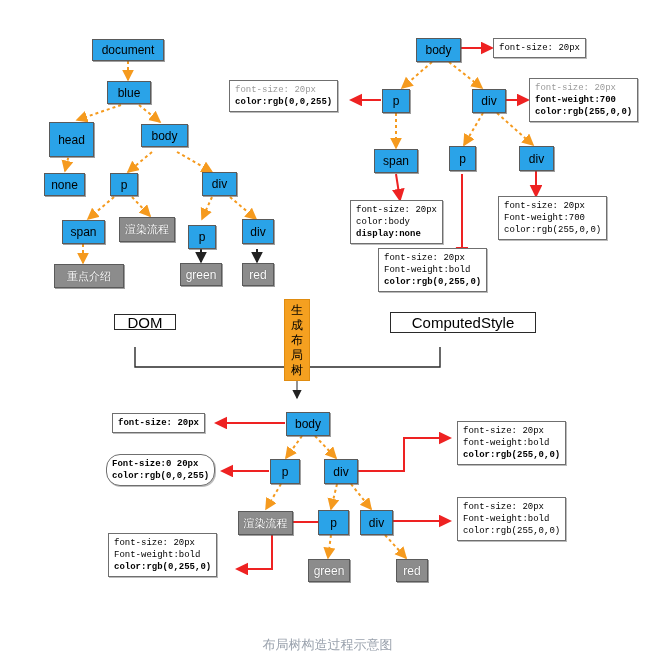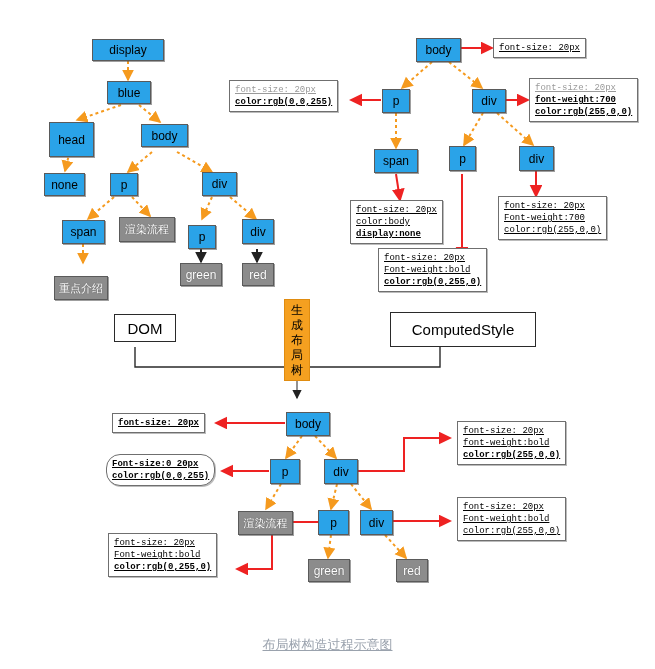--- a/index.html
+++ b/index.html
@@ -41,21 +41,21 @@
     background: #ffffff;
     border: 1px solid #6f6f6f;
     font-family: "Liberation Mono", monospace;
     font-size: 9px;
     line-height: 12px;
     padding: 3px 5px 3px 5px;
     color: #000;
     white-space: nowrap;
     box-shadow: 1px 1px 0 rgba(120,120,120,0.5);
   }
-  .style-box .ln { display: block; text-decoration: underline; }
+  .style-box .ln { display: block; }
   .style-box .ln.b { font-weight: bold; }
   .style-box .ln.gray { color: #9a9a9a; }
 
   
   .plain-box {
     position: absolute;
     background: #ffffff;
     border: 1.5px solid #2a2a2a;
     font-family: "Liberation Sans", sans-serif;
     font-size: 15px;
@@ -164,21 +164,21 @@
 
     <g stroke="#ee2222" stroke-width="2" fill="none" marker-end="url(#ar-r)">
       <path d="M285,423 L216,423"></path>
       <path d="M269,471 L222,471"></path>
       <path d="M357,471 L404,471 L404,438 L450,438"></path>
       <path d="M392,521 L450,521"></path>
       <path d="M318,522 L272,522 L272,569 L237,569"></path>
     </g>
   </svg>
 
-  <div class="node" style="left:92px; top:39px; width:72px; height:22px;">display</div>
+  <div class="node" style="left:92px; top:39px; width:72px; height:22px;">document</div>
 
   <div class="node" style="left:107px; top:81px; width:44px; height:23px;">blue</div>
 
   <div class="node" style="left:49px; top:122px; width:45px; height:35px;">head</div>
 
   <div class="node" style="left:141px; top:124px; width:47px; height:23px;">body</div>
 
   <div class="node" style="left:44px; top:173px; width:41px; height:23px;">none</div>
 
   <div class="node" style="left:110px; top:173px; width:28px; height:23px;">p</div>
@@ -186,21 +186,21 @@
   <div class="node" style="left:202px; top:172px; width:35px; height:24px;">div</div>
 
   <div class="node" style="left:62px; top:220px; width:43px; height:24px;">span</div>
 
   <div class="node text-node cjk" style="left:119px; top:217px; width:56px; height:25px;">渲染流程</div>
 
   <div class="node" style="left:188px; top:225px; width:28px; height:24px;">p</div>
 
   <div class="node" style="left:242px; top:219px; width:32px; height:25px;">div</div>
 
-  <div class="node text-node cjk" style="left:54px; top:264px; width:54px; height:24px;margin-top:12px;">重点介绍</div>
+  <div class="node text-node cjk" style="left:54px; top:264px; width:70px; height:24px;">重点介绍</div>
 
   <div class="node text-node" style="left:180px; top:263px; width:42px; height:23px;">green</div>
 
   <div class="node text-node" style="left:242px; top:263px; width:32px; height:23px;">red</div>
 
   <div class="node" style="left:416px; top:38px; width:45px; height:24px;">body</div>
 
   <div class="node" style="left:382px; top:89px; width:28px; height:24px;">p</div>
 
   <div class="node" style="left:472px; top:89px; width:34px; height:24px;">div</div>
@@ -237,31 +237,31 @@
     <span class="ln">Font-weight:bold</span>
     <span class="ln b">color:rgb(0,255,0)</span>
   </div>
 
   <div class="style-box" style="left:498px; top:196px;">
     <span class="ln">font-size: 20px</span>
     <span class="ln">Font-weight:700</span>
     <span class="ln">color:rgb(255,0,0)</span>
   </div>
 
-  <div class="plain-box" style="left:114px; top:314px; width:62px; height:28px;">DOM</div>
+  <div class="plain-box" style="left:114px; top:314px; width:62px; height:16px;">DOM</div>
 
   <div class="proc-label" style="left:284px; top:299px; width:26px; height:82px;">
     <span>生</span>
     <span>成</span>
     <span>布</span>
     <span>局</span>
     <span>树</span>
   </div>
 
-  <div class="plain-box" style="left:390px; top:312px; width:146px; height:35px;">ComputedStyle</div>
+  <div class="plain-box" style="left:390px; top:312px; width:146px; height:21px;">ComputedStyle</div>
 
   <div class="node" style="left:286px; top:412px; width:44px; height:24px;">body</div>
 
   <div class="node" style="left:270px; top:459px; width:30px; height:25px;">p</div>
 
   <div class="node" style="left:324px; top:459px; width:34px; height:25px;">div</div>
 
   <div class="node text-node cjk" style="left:238px; top:511px; width:55px; height:24px;">渲染流程</div>
 
   <div class="node" style="left:318px; top:510px; width:31px; height:25px;">p</div>
@@ -292,15 +292,15 @@
     <span class="ln">Font-weight:bold</span>
     <span class="ln">color:rgb(255,0,0)</span>
   </div>
 
   <div class="style-box" style="left:108px; top:533px;">
     <span class="ln">font-size: 20px</span>
     <span class="ln">Font-weight:bold</span>
     <span class="ln b">color:rgb(0,255,0)</span>
   </div>
 
-  <div class="caption" style="left:0; top:636px;text-decoration:underline;">布局树构造过程示意图</div>
+  <div class="caption" style="left:0; top:636px;">布局树构造过程示意图</div>
 
 </div>
 
 </body></html>

